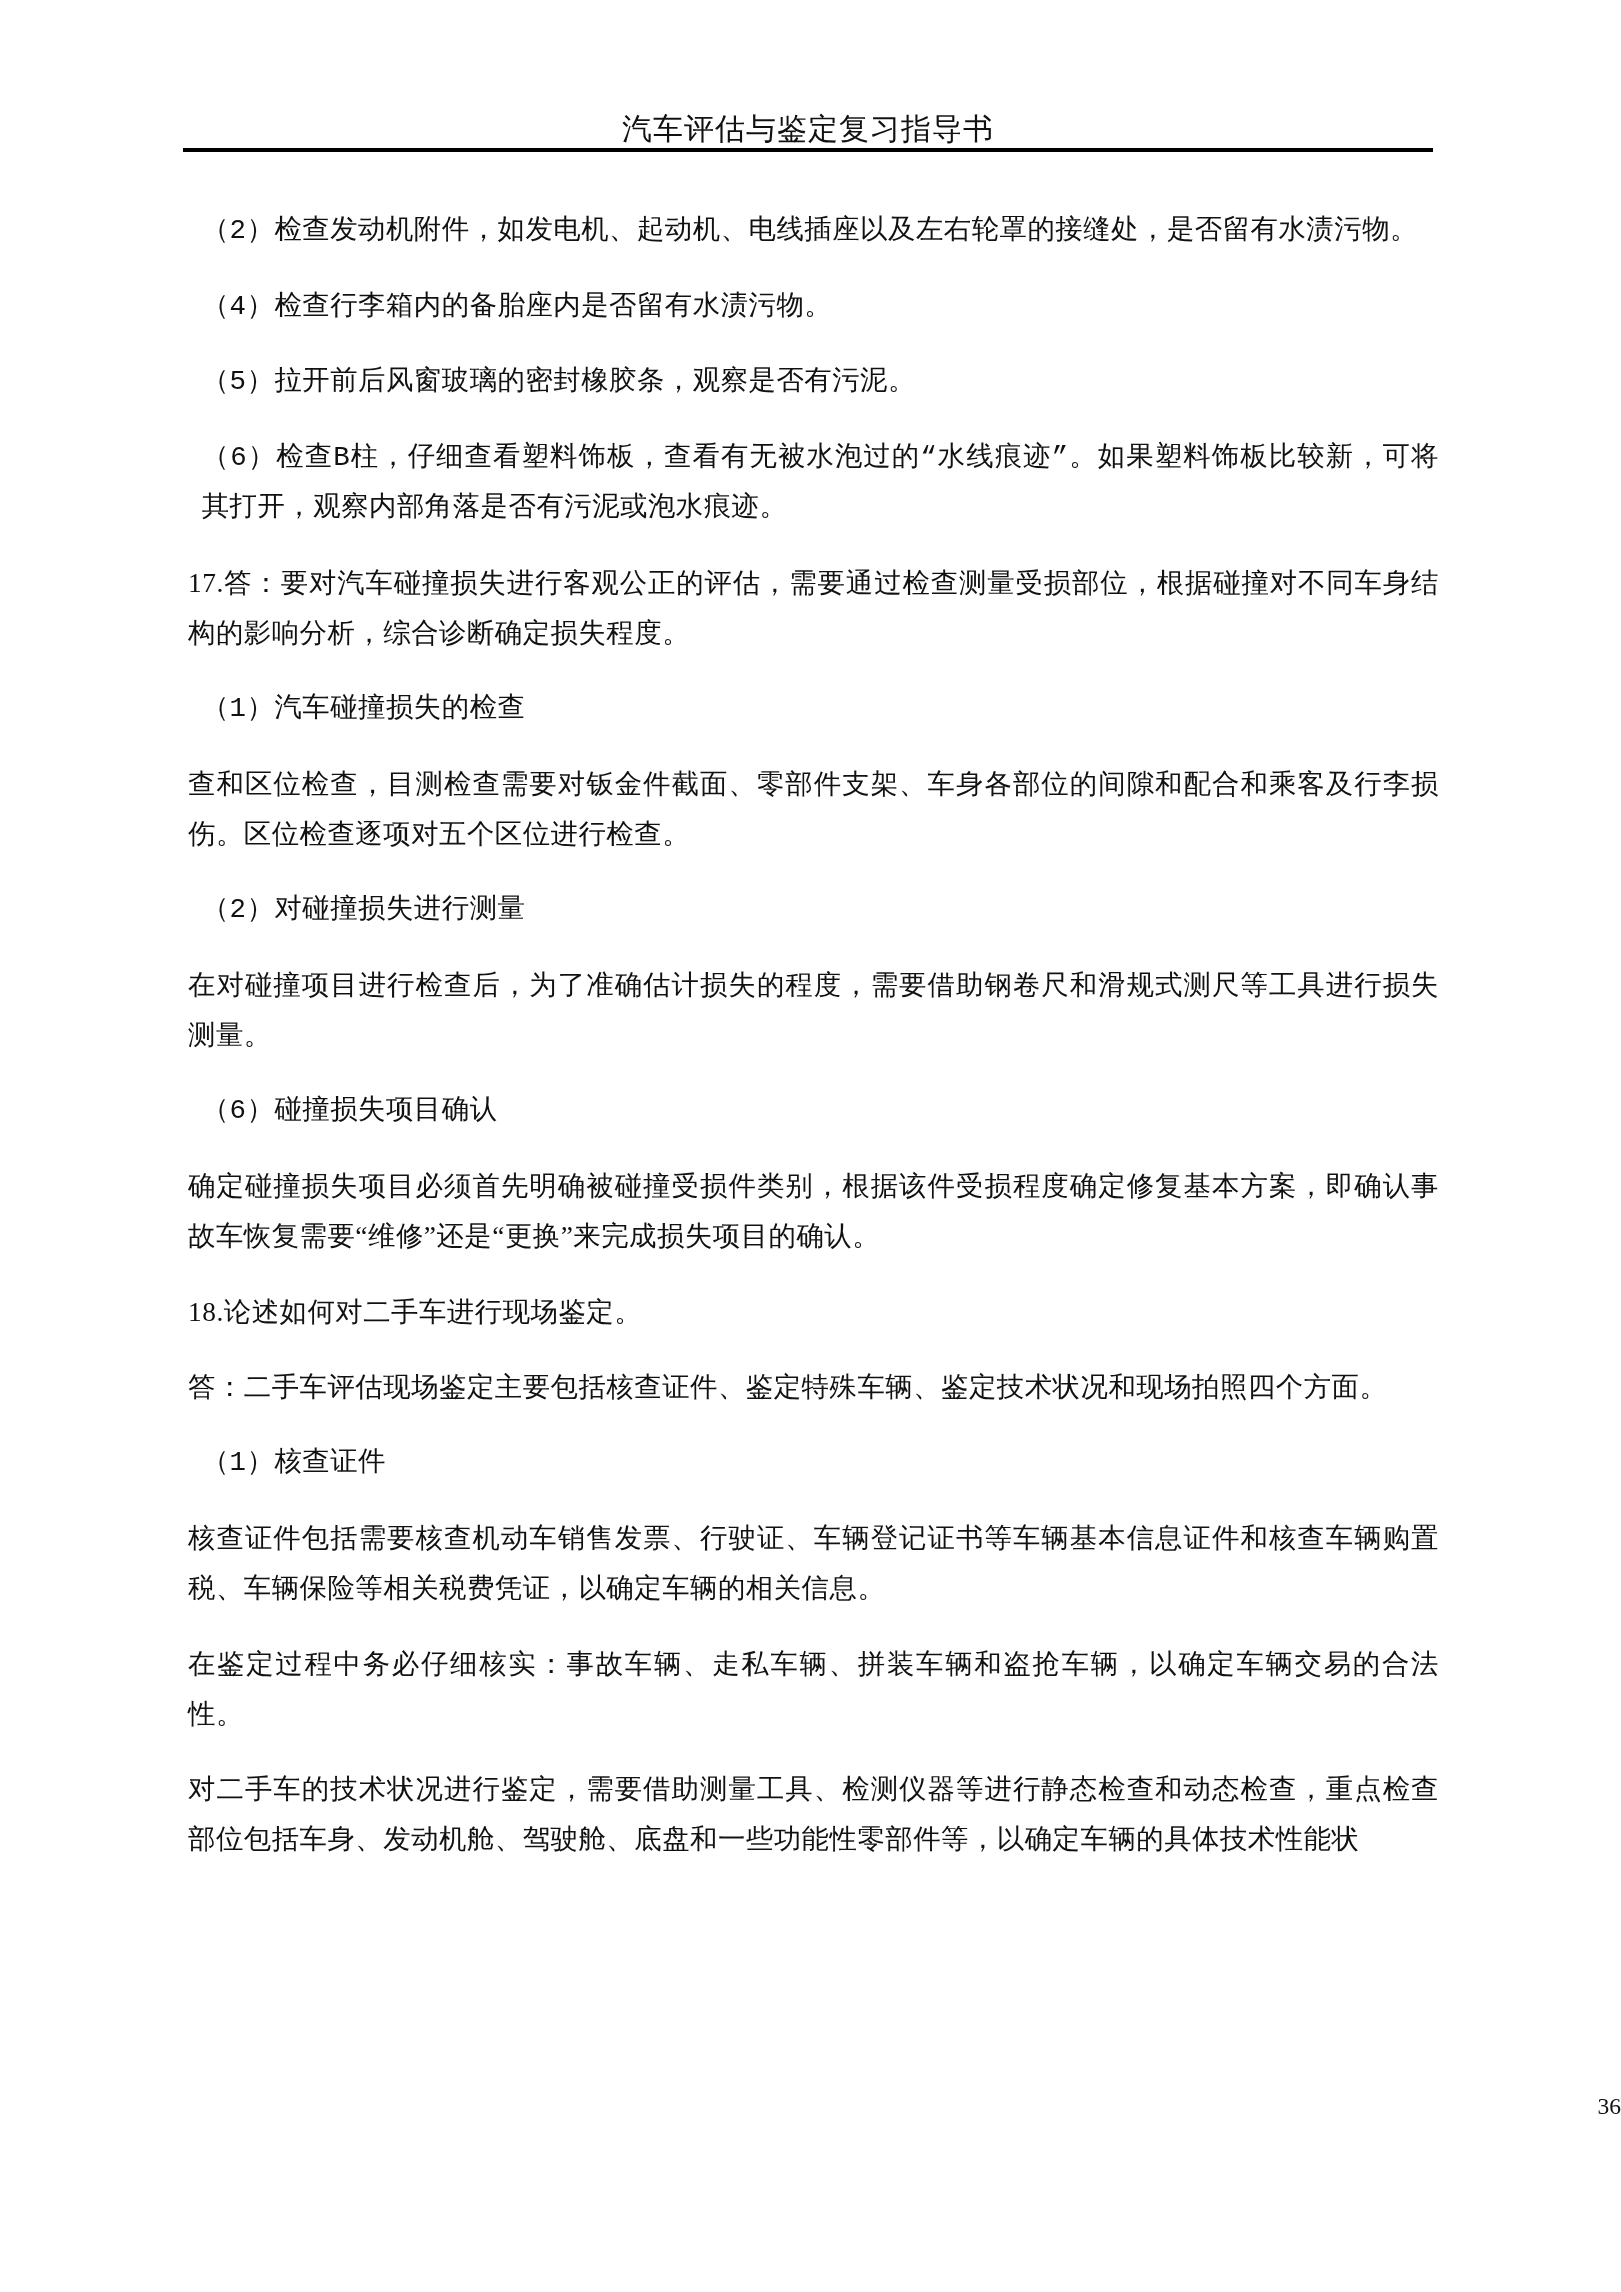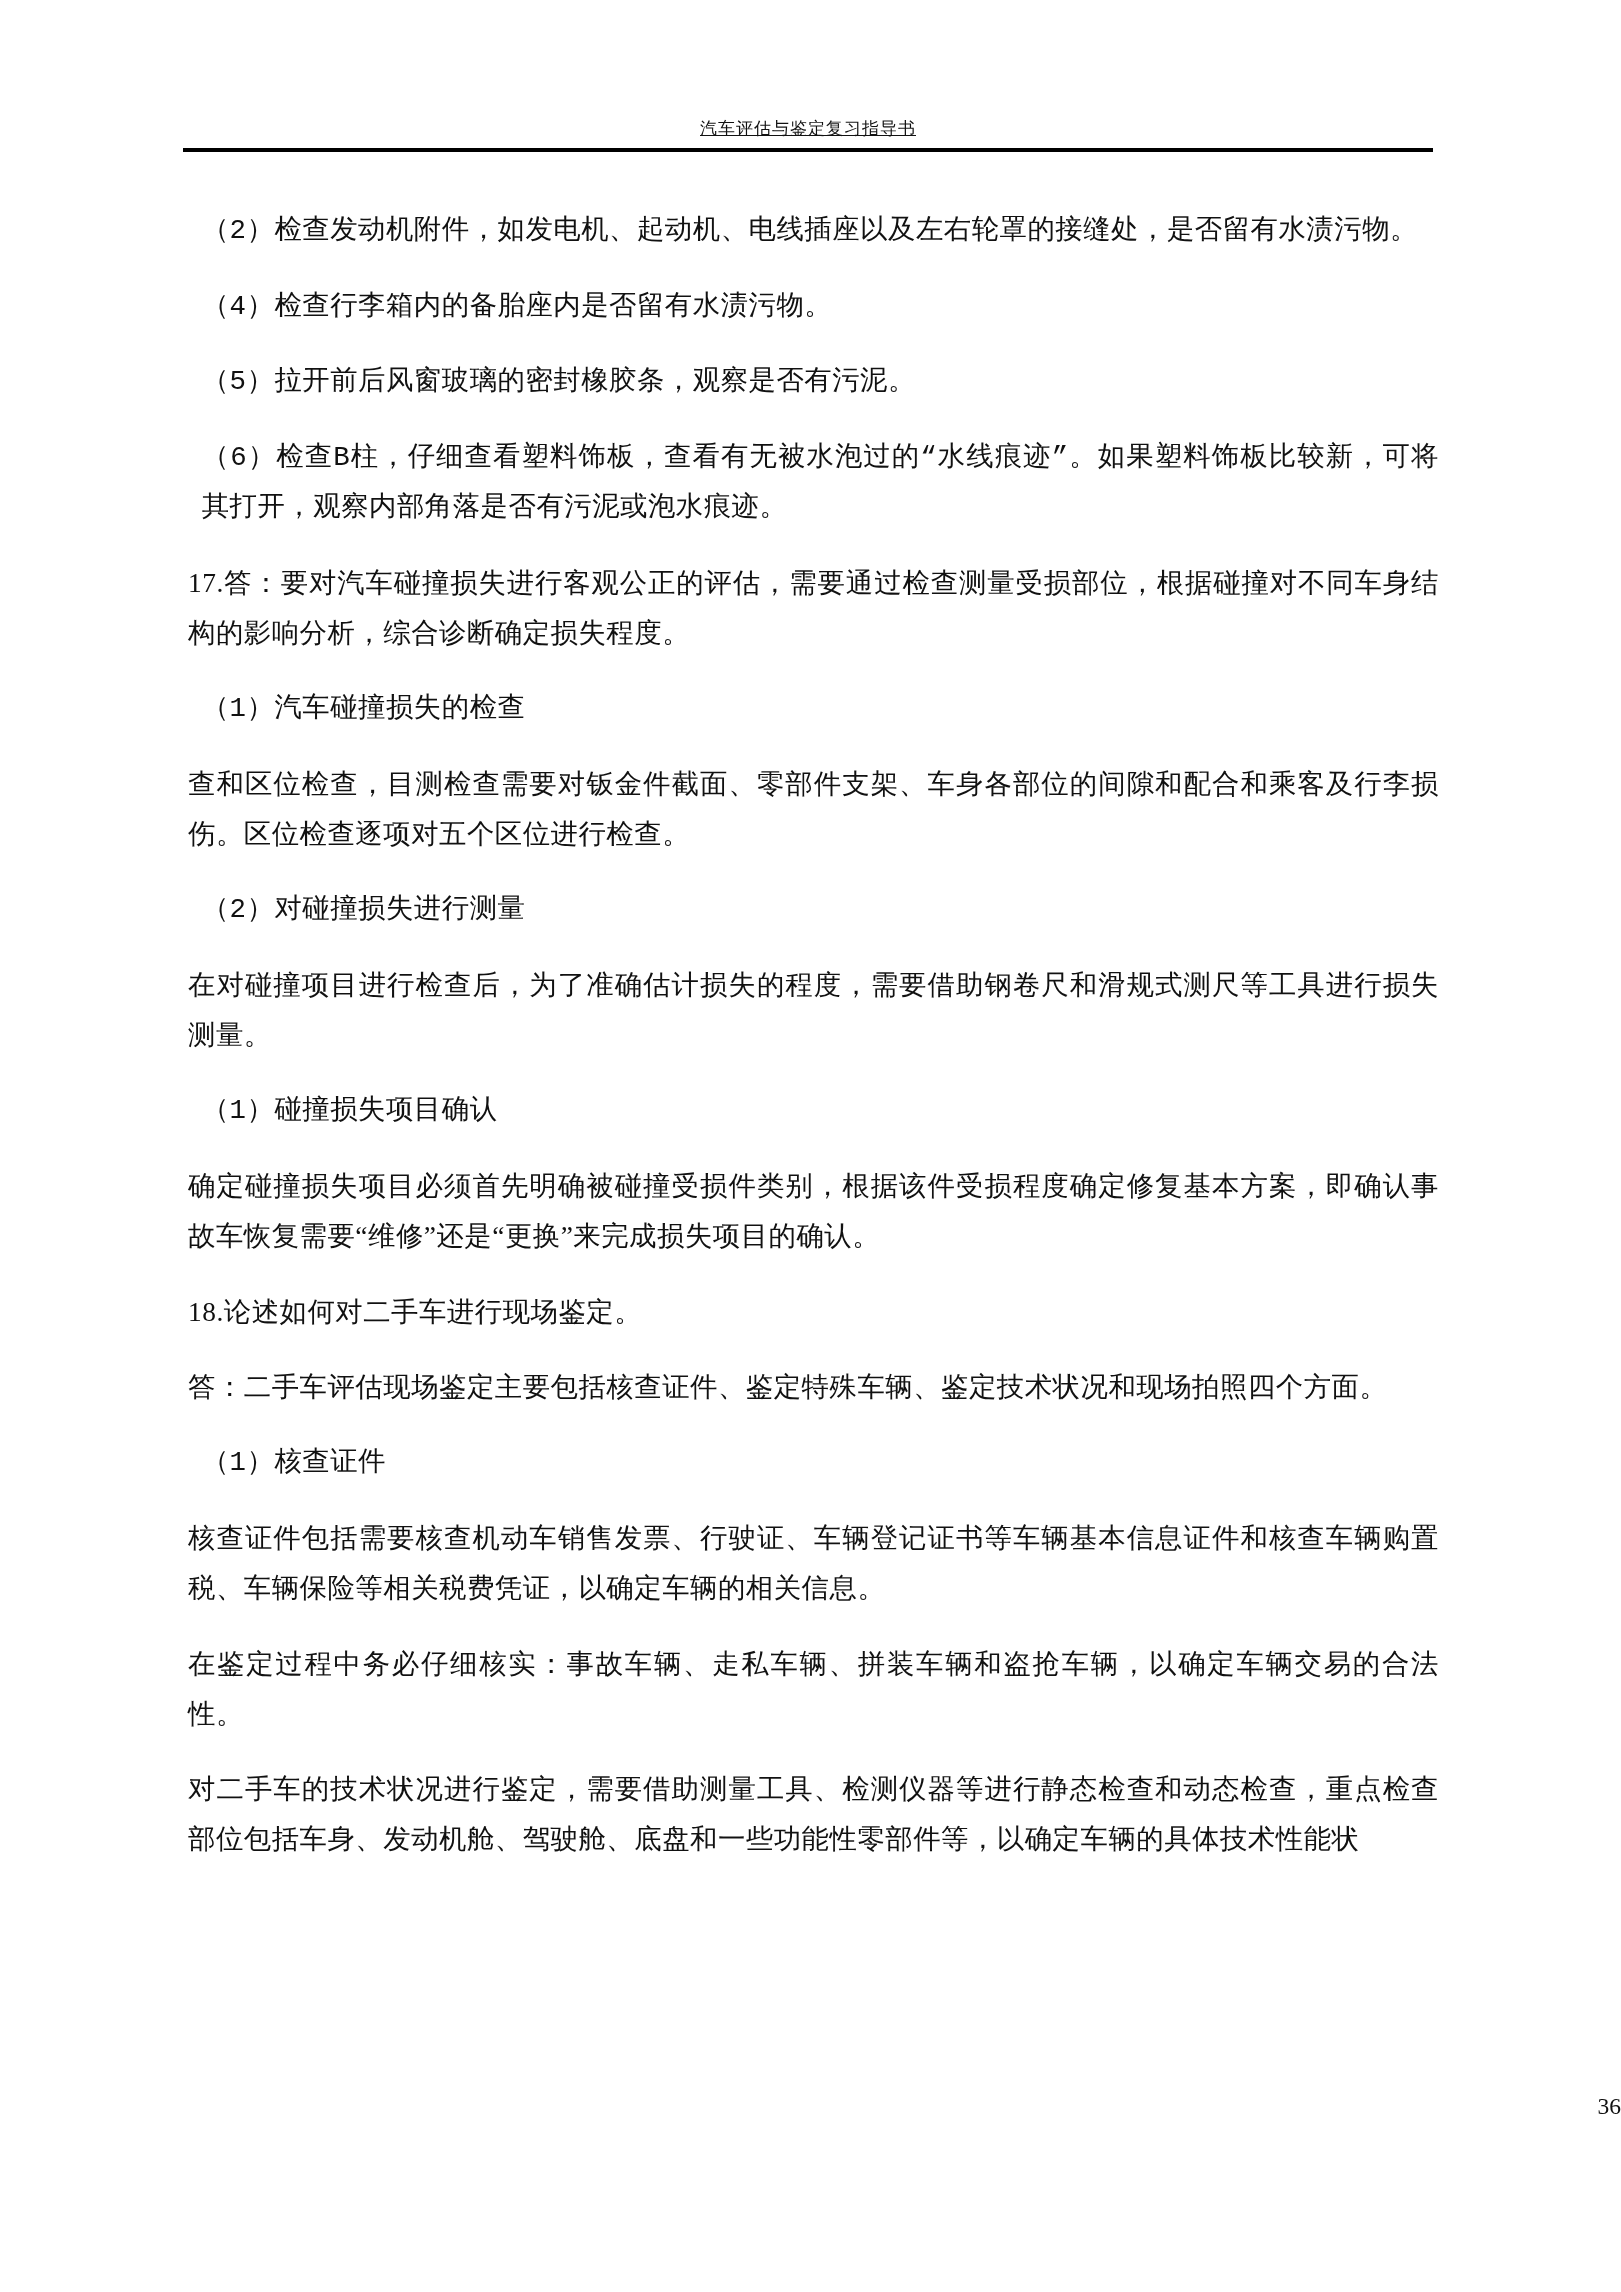--- a/index.html
+++ b/index.html
@@ -17,25 +17,24 @@
     overflow: hidden;
   }
   .header {
     position: absolute;
     top: 114px;
     left: 183px;
     width: 1250px;
     text-align: center;
   }
   .header-title {
-    font-size: 17px;
+    font-size: 30px;
     line-height: 29px;
     letter-spacing: 1px;
     color: #111111;
-    text-decoration: underline;
   }
   .header-rule {
     margin-top: 4.9px;
     height: 3.9px;
     background: #000000;
   }
   .content {
     position: absolute;
     top: 206px;
     left: 188px;
@@ -78,21 +77,21 @@
   <div class="content">
     <p class="p-paren">（2）检查发动机附件，如发电机、起动机、电线插座以及左右轮罩的接缝处，是否留有水渍污物。</p>
     <p class="p-paren">（4）检查行李箱内的备胎座内是否留有水渍污物。</p>
     <p class="p-paren">（5）拉开前后风窗玻璃的密封橡胶条，观察是否有污泥。</p>
     <p class="p-paren">（6）检查B柱，仔细查看塑料饰板，查看有无被水泡过的“水线痕迹”。如果塑料饰板比较新，可将其打开，观察内部角落是否有污泥或泡水痕迹。</p>
     <p>17.答：要对汽车碰撞损失进行客观公正的评估，需要通过检查测量受损部位，根据碰撞对不同车身结构的影响分析，综合诊断确定损失程度。</p>
     <p class="p-paren">（1）汽车碰撞损失的检查</p>
     <p>查和区位检查，目测检查需要对钣金件截面、零部件支架、车身各部位的间隙和配合和乘客及行李损伤。区位检查逐项对五个区位进行检查。</p>
     <p class="p-paren">（2）对碰撞损失进行测量</p>
     <p>在对碰撞项目进行检查后，为了准确估计损失的程度，需要借助钢卷尺和滑规式测尺等工具进行损失测量。</p>
-    <p class="p-paren">（1）碰撞损失项目确认</p>
+    <p class="p-paren">（6）碰撞损失项目确认</p>
     <p>确定碰撞损失项目必须首先明确被碰撞受损件类别，根据该件受损程度确定修复基本方案，即确认事故车恢复需要“维修”还是“更换”来完成损失项目的确认。</p>
     <p>18.论述如何对二手车进行现场鉴定。</p>
     <p>答：二手车评估现场鉴定主要包括核查证件、鉴定特殊车辆、鉴定技术状况和现场拍照四个方面。</p>
     <p class="p-paren">（1）核查证件</p>
     <p>核查证件包括需要核查机动车销售发票、行驶证、车辆登记证书等车辆基本信息证件和核查车辆购置税、车辆保险等相关税费凭证，以确定车辆的相关信息。</p>
     <p>在鉴定过程中务必仔细核实：事故车辆、走私车辆、拼装车辆和盗抢车辆，以确定车辆交易的合法性。</p>
     <p>对二手车的技术状况进行鉴定，需要借助测量工具、检测仪器等进行静态检查和动态检查，重点检查部位包括车身、发动机舱、驾驶舱、底盘和一些功能性零部件等，以确定车辆的具体技术性能状</p>
   </div>
 
   <div class="footer">

